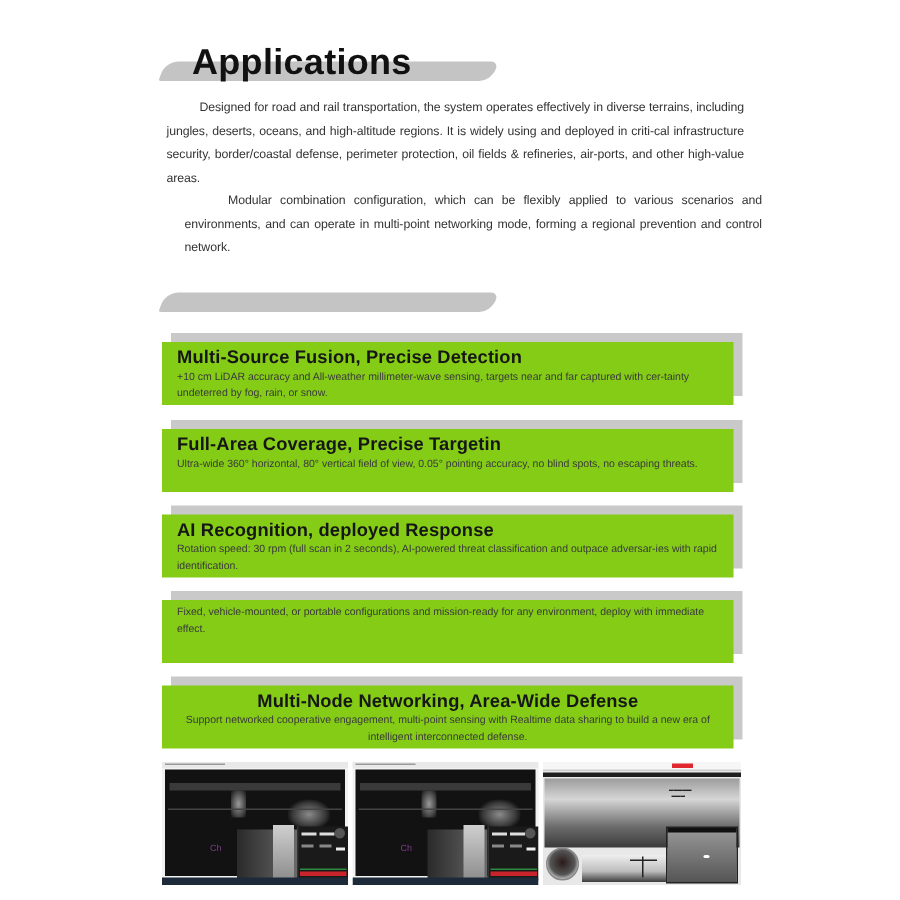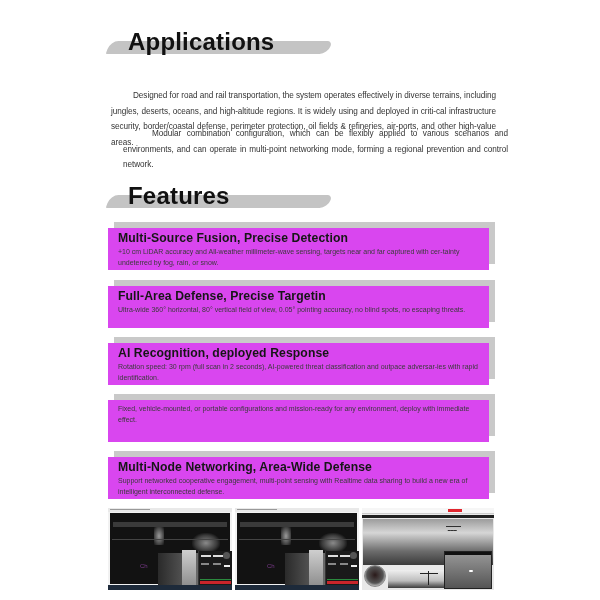--- a/index.html
+++ b/index.html
@@ -14,30 +14,30 @@
   }
   .section-heading .title {
     position: absolute; left: 20px; bottom: 0; font-size: 24px; font-weight: bold;
     color: #111111; letter-spacing: 0.2px; line-height: 28px;
   }
 
   .para {
     position: absolute; left: 111px; width: 385px; font-size: 8.2px; line-height: 15.6px;
     color: #333333; text-align: justify; letter-spacing: -0.05px;
   }
-  .para.indent1 { text-indent: 22px; margin-top: 24px; }
+  .para.indent1 { text-indent: 22px; }
   .para.indent2 { text-indent: 29px; }
 
   .card { position: absolute; left: 108px; width: 387px; height: 48px; }
   .card .back {
     position: absolute; left: 6px; top: 0; right: 0; height: 42px; background: #c9c9c9;
   }
   .card .front {
     position: absolute; left: 0; top: 6px; width: 381px; height: 42px;
-    background: #d946ef; padding: 3px 10px 0 10px;
+    background: #84cc16; padding: 3px 10px 0 10px;
   }
   .card .card-title { font-size: 12.2px; font-weight: bold; color: #161616; line-height: 15px; letter-spacing: 0.1px; }
   .card .card-desc { font-size: 7px; line-height: 10.8px; color: #3a3a3a; margin-top: 1px; }
 
   .shot { position: absolute; top: 508px; height: 82px; background: #f2f2f2; overflow: hidden; }
   .shot .winbar { position: absolute; left: 0; top: 0; right: 0; height: 4px; background: #e9e9e9; }
   .shot .titletxt { position: absolute; left: 2px; top: 1px; width: 40px; height: 1px; background: #999; }
   .shot .dark { position: absolute; left: 2px; top: 5px; right: 2px; bottom: 6px; background: #121212; }
   .shot .taskbar { position: absolute; left: 0; right: 0; bottom: 0; height: 5px; background: #1d2a3a; }
   .shot .strip { position: absolute; left: 3px; right: 3px; top: 9px; height: 5px; background: #3a3a3a; }
@@ -72,55 +72,54 @@
 <div class="section-heading" style="top:28px;text-align:right;">
   <div class="bar"></div>
   <div class="title">Applications</div>
 </div>
 
 <p class="para indent1" style="top:64px;">Designed for road and rail transportation, the system operates effectively in diverse terrains, including jungles, deserts, oceans, and high-altitude regions. It is widely using and deployed in criti-cal infrastructure security, border/coastal defense, perimeter protection, oil fields &amp; refineries, air-ports, and other high-value areas.</p>
 <p class="para indent2" style="top:126px;margin-left:12px;">Modular combination configuration, which can be flexibly applied to various scenarios and environments, and can operate in multi-point networking mode, forming a regional prevention and control network.</p>
 
 <div class="section-heading" style="top:182px;">
   <div class="bar"></div>
-  <div class="title">Features</div>
 </div>
 
 <div class="card" style="top:222px;">
   <div class="back"></div>
   <div class="front">
     <div class="card-title">Multi-Source Fusion, Precise Detection</div>
     <div class="card-desc">+10 cm LiDAR accuracy and All-weather millimeter-wave sensing, targets near and far captured with cer-tainty undeterred by fog, rain, or snow.</div>
   </div>
 </div>
 
 <div class="card" style="top:280px;">
   <div class="back"></div>
   <div class="front">
-    <div class="card-title">Full-Area Defense, Precise Targetin</div>
+    <div class="card-title">Full-Area Coverage, Precise Targetin</div>
     <div class="card-desc">Ultra-wide 360° horizontal, 80° vertical field of view, 0.05° pointing accuracy, no blind spots, no escaping threats.</div>
   </div>
 </div>
 
 <div class="card" style="top:337px;">
   <div class="back"></div>
   <div class="front">
     <div class="card-title">AI Recognition, deployed Response</div>
     <div class="card-desc">Rotation speed: 30 rpm (full scan in 2 seconds), AI-powered threat classification and outpace adversar-ies with rapid identification.</div>
   </div>
 </div>
 
 <div class="card" style="top:394px;">
   <div class="back"></div>
   <div class="front">
     <div class="card-desc">Fixed, vehicle-mounted, or portable configurations and mission-ready for any environment, deploy with immediate effect.</div>
   </div>
 </div>
 
-<div class="card" style="top:451px;">
+<div class="card" style="top:451px;text-align:center;">
   <div class="back"></div>
   <div class="front">
     <div class="card-title">Multi-Node Networking, Area-Wide Defense</div>
     <div class="card-desc">Support networked cooperative engagement, multi-point sensing with Realtime data sharing to build a new era of intelligent interconnected defense.</div>
   </div>
 </div>
 
 <div class="shot" style="left:108px; width:124px;">
   <div class="winbar">
       <div class="titletxt"></div>

